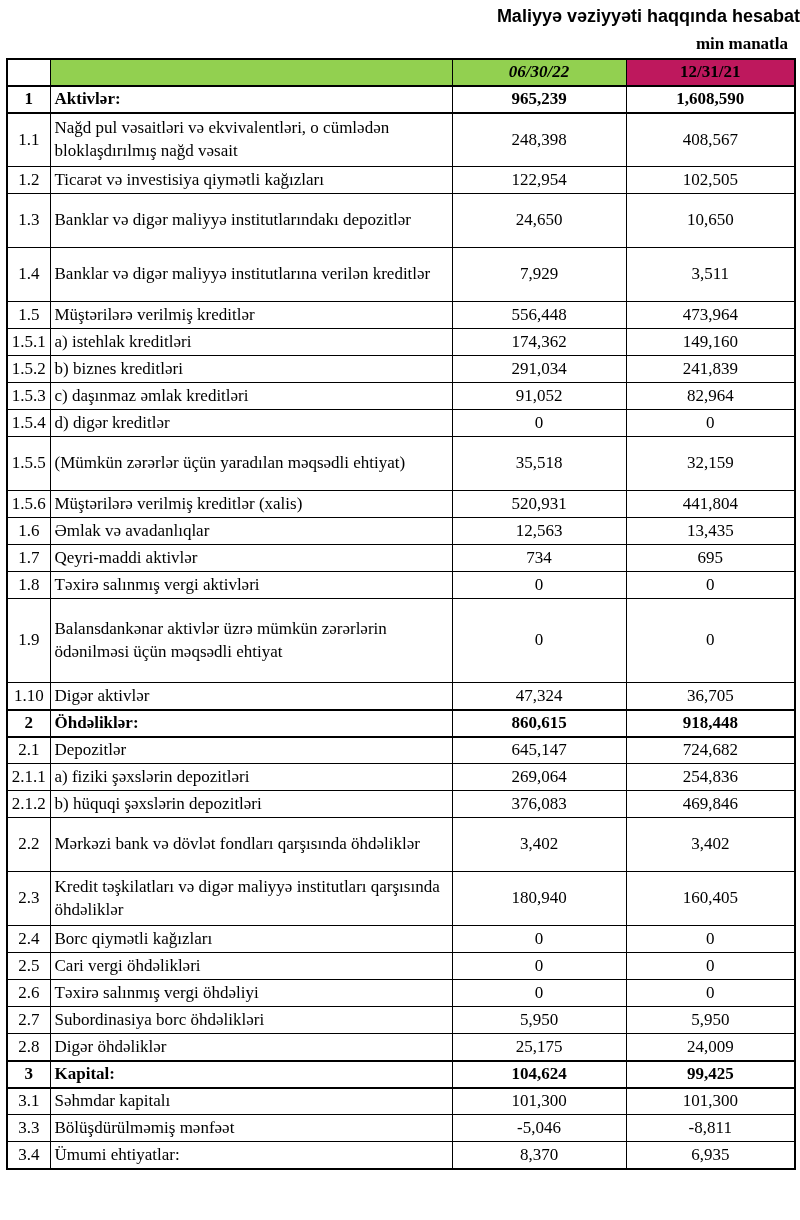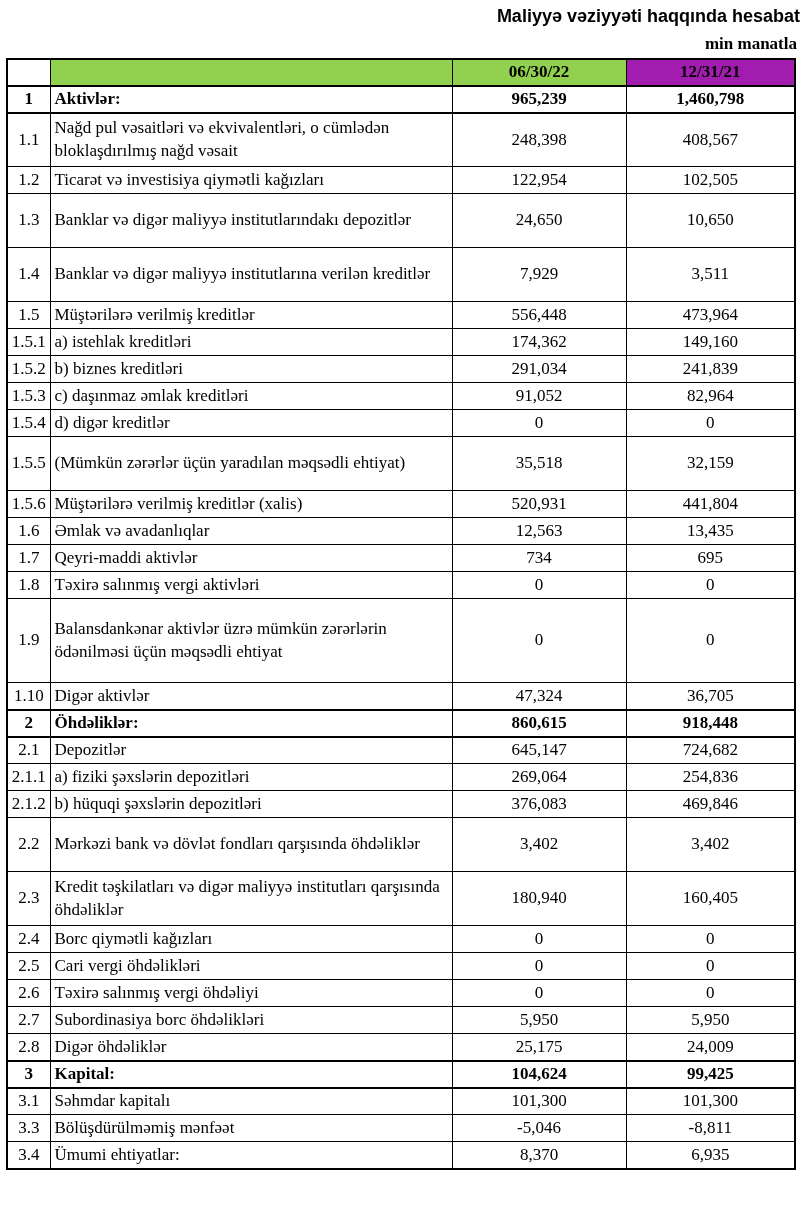--- a/index.html
+++ b/index.html
@@ -15,21 +15,21 @@
     margin-top: 6px;
     text-align: right;
     font-family: "Liberation Sans", sans-serif;
     font-weight: bold;
     font-size: 18px;
     letter-spacing: 0px;
   }
   .unit-note {
     margin-top: 7px;
     text-align: right;
-    padding-right: 3px;
+    padding-right: 12px;
     font-weight: bold;
     font-size: 17px;
   }
   table.fin-table {
     margin: 4px 6px 0 6px;
     width: 788px;
     border-collapse: collapse;
     table-layout: fixed;
     border: 2.5px solid #000;
   }
@@ -66,30 +66,30 @@
   <colgroup>
     <col class="col-num">
     <col class="col-label">
     <col class="col-v1">
     <col class="col-v2">
   </colgroup>
   <thead>
     <tr>
       <td class="corner-cell"></td>
       <td class="green-cell" style="background: rgb(146, 208, 80);"></td>
-      <td class="green-cell" style="background: rgb(146, 208, 80);">06/30/22</td>
-      <td class="green-cell" style="background: #a21caf;">12/31/21</td>
+      <td class="green-cell" style="background: rgb(146, 208, 80); font-style: italic;">06/30/22</td>
+      <td class="green-cell" style="background: #be185d;">12/31/21</td>
     </tr>
   </thead>
   <tbody>
       <tr class="lines-1 section">
     <td class="cell-num">1</td>
     <td class="cell-label">Aktivlər:</td>
     <td class="cell-val">965,239</td>
-    <td class="cell-val">1,460,798</td>
+    <td class="cell-val">1,608,590</td>
   </tr>
       <tr class="lines-2">
     <td class="cell-num">1.1</td>
     <td class="cell-label">Nağd pul vəsaitləri və  ekvivalentləri, o cümlədən bloklaşdırılmış nağd vəsait</td>
     <td class="cell-val">248,398</td>
     <td class="cell-val">408,567</td>
   </tr>
       <tr class="lines-1">
     <td class="cell-num">1.2</td>
     <td class="cell-label">Ticarət və investisiya qiymətli kağızları</td>

